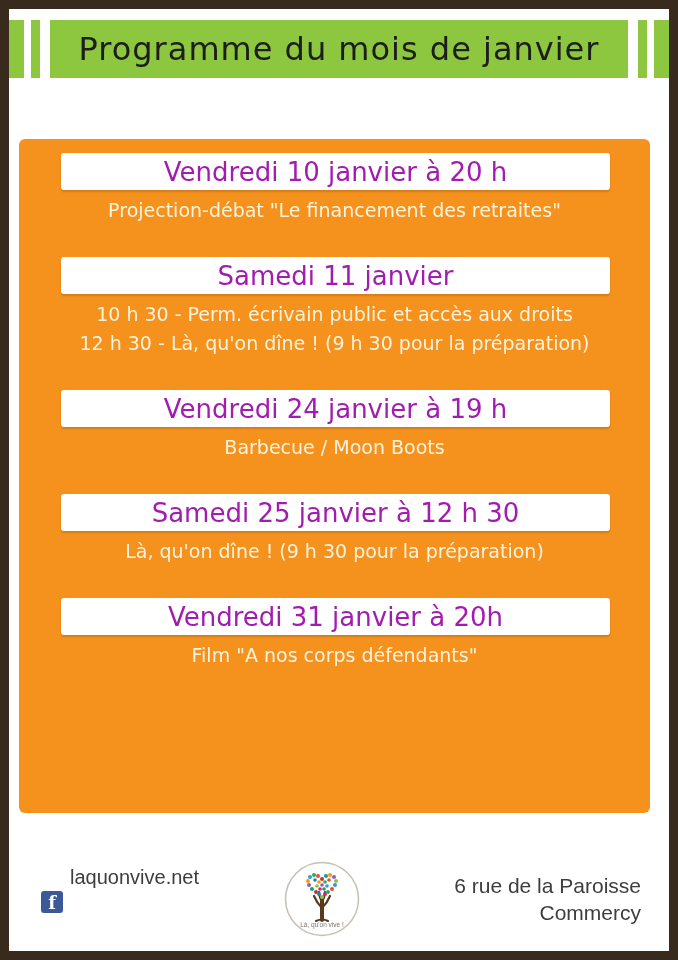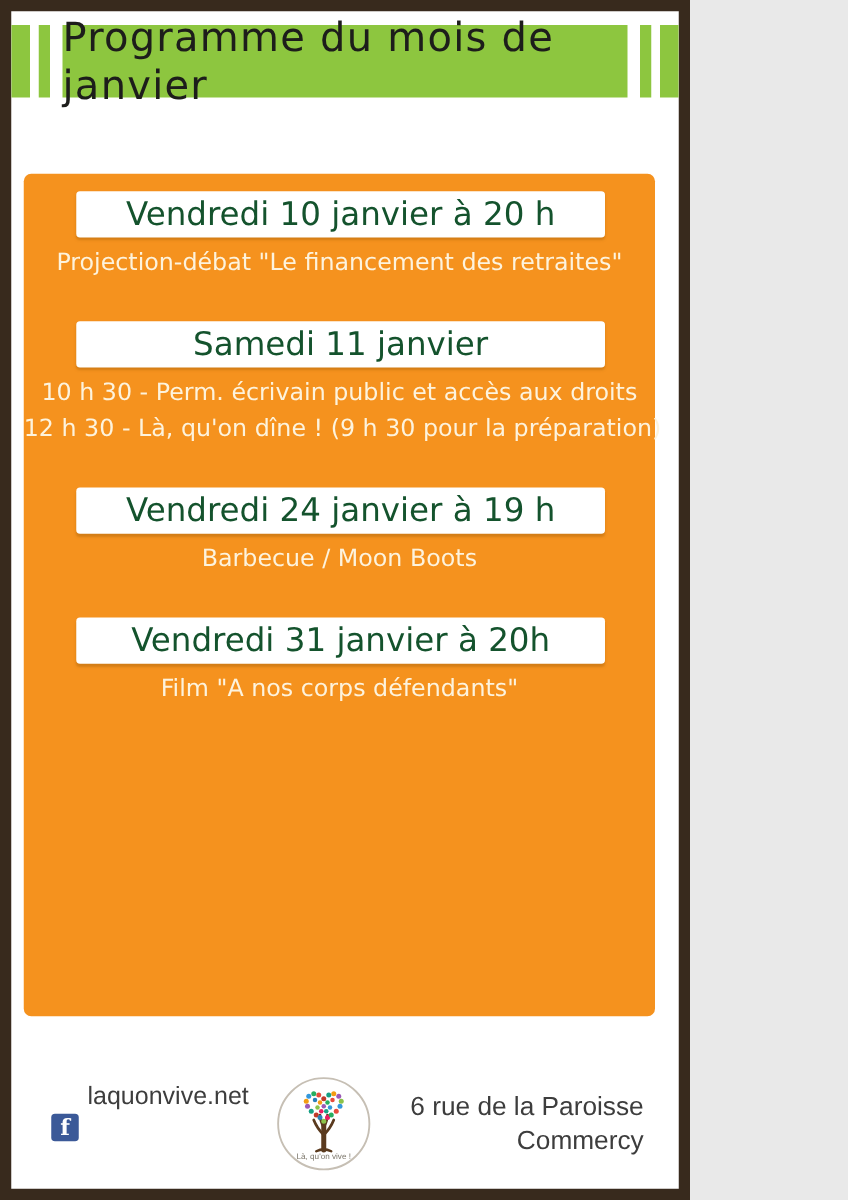--- a/index.html
+++ b/index.html
@@ -1,18 +1,18 @@
 <!DOCTYPE html>
 <html><head>
 <meta charset="utf-8">
 <style>
   html,body { margin:0; padding:0; background:#e9e9e9; }
   .page {
     position:relative;
-    width:552px; height:960px;
+    width:678px; height:960px;
     box-sizing:border-box;
     background:#ffffff;
     border:9px solid #382a1d;
     overflow:hidden;
     font-family:"Liberation Sans", sans-serif;
   }
 
   
   .header {
     margin-top:11px;
@@ -56,21 +56,21 @@
     height:37px;
     background:#ffffff;
     border-radius:3px;
     box-shadow:0 2px 2px rgba(150,85,10,0.35);
     display:flex;
     align-items:center;
     justify-content:center;
   }
   .date-bar span {
     font-size:26px;
-    color:#14532d;
+    color:#a21caf;
     font-family:"DejaVu Sans", "Liberation Sans", sans-serif;
     white-space:nowrap;
   }
   .detail {
     text-align:center;
     font-size:19px;
     line-height:29px;
     color:#fdf3dd;
     white-space:nowrap;
     font-family:"DejaVu Sans", "Liberation Sans", sans-serif;
@@ -143,20 +143,26 @@
       <div class="detail">12 h 30 - Là, qu'on dîne ! (9 h 30 pour la préparation)</div>
     </section>
 
     <section class="event">
       <div class="date-bar">
         <span>Vendredi 24 janvier à 19 h</span>
       </div>
       <div class="detail">Barbecue / Moon Boots</div>
     </section>
 
+    <section class="event">
+      <div class="date-bar">
+        <span>Samedi 25 janvier à 12 h 30</span>
+      </div>
+      <div class="detail">Là, qu'on dîne ! (9 h 30 pour la préparation)</div>
+    </section>
 
     <section class="event">
     </section>
 
     <section class="event">
       <div class="date-bar">
         <span>Vendredi 31 janvier à 20h</span>
       </div>
       <div class="detail">Film "A nos corps défendants"</div>
     </section>

